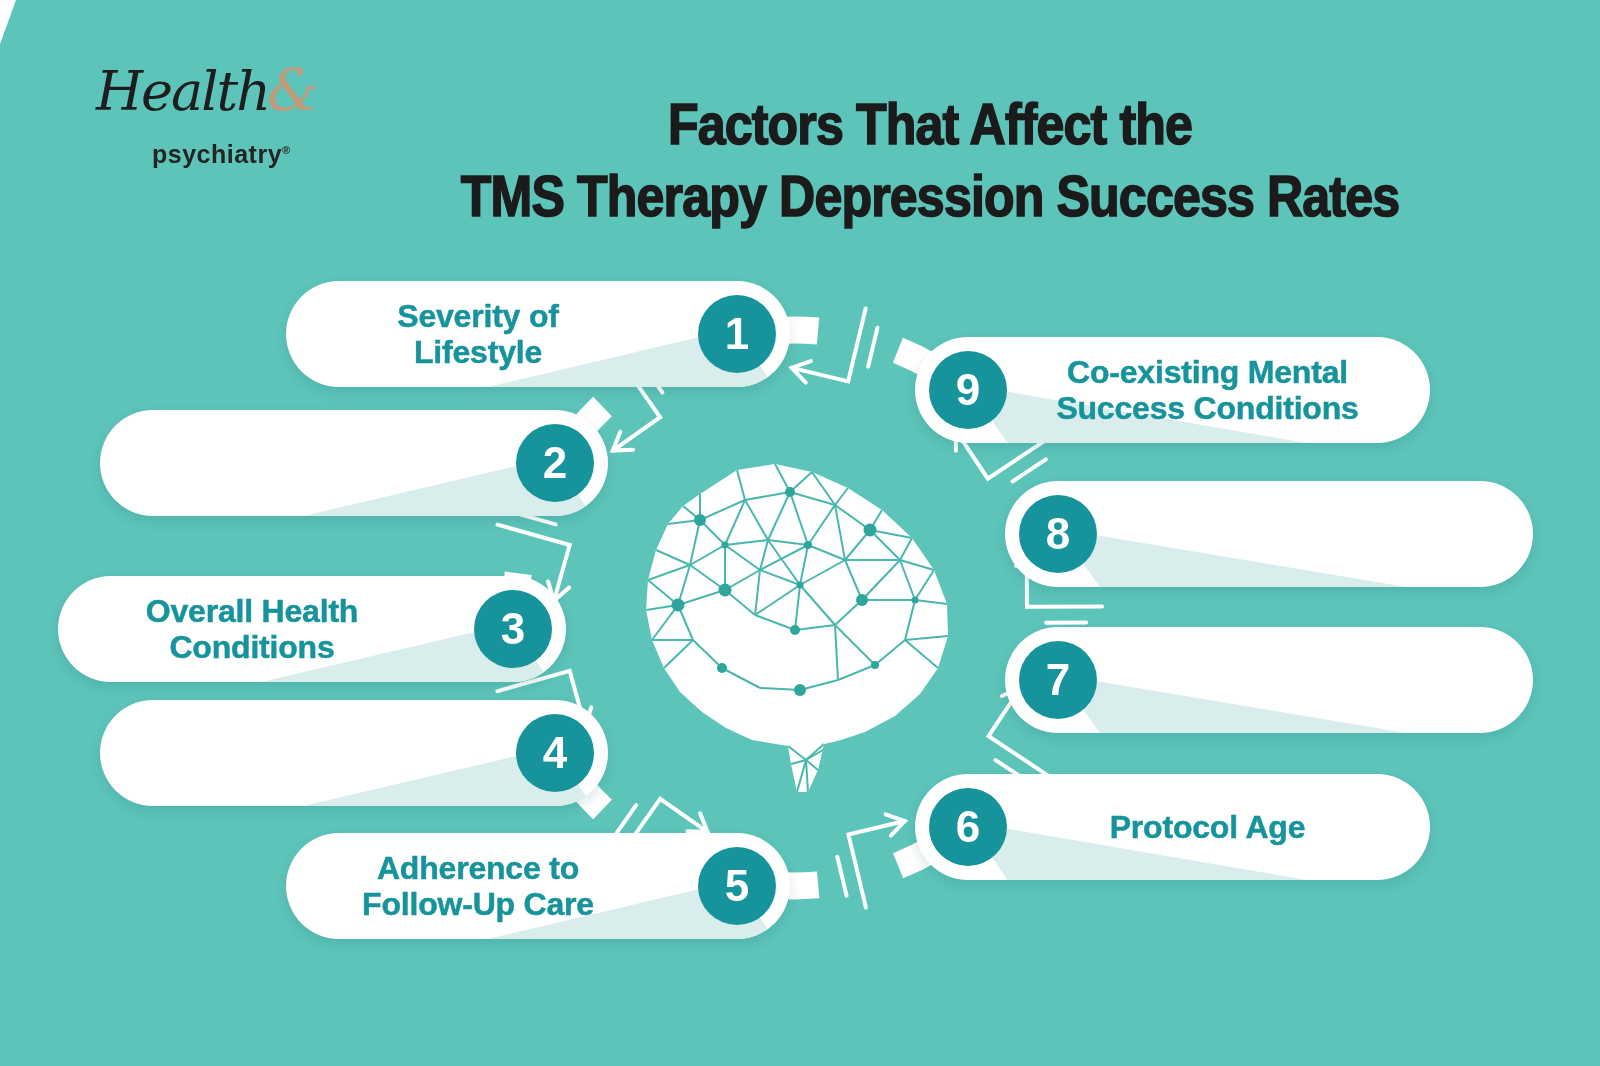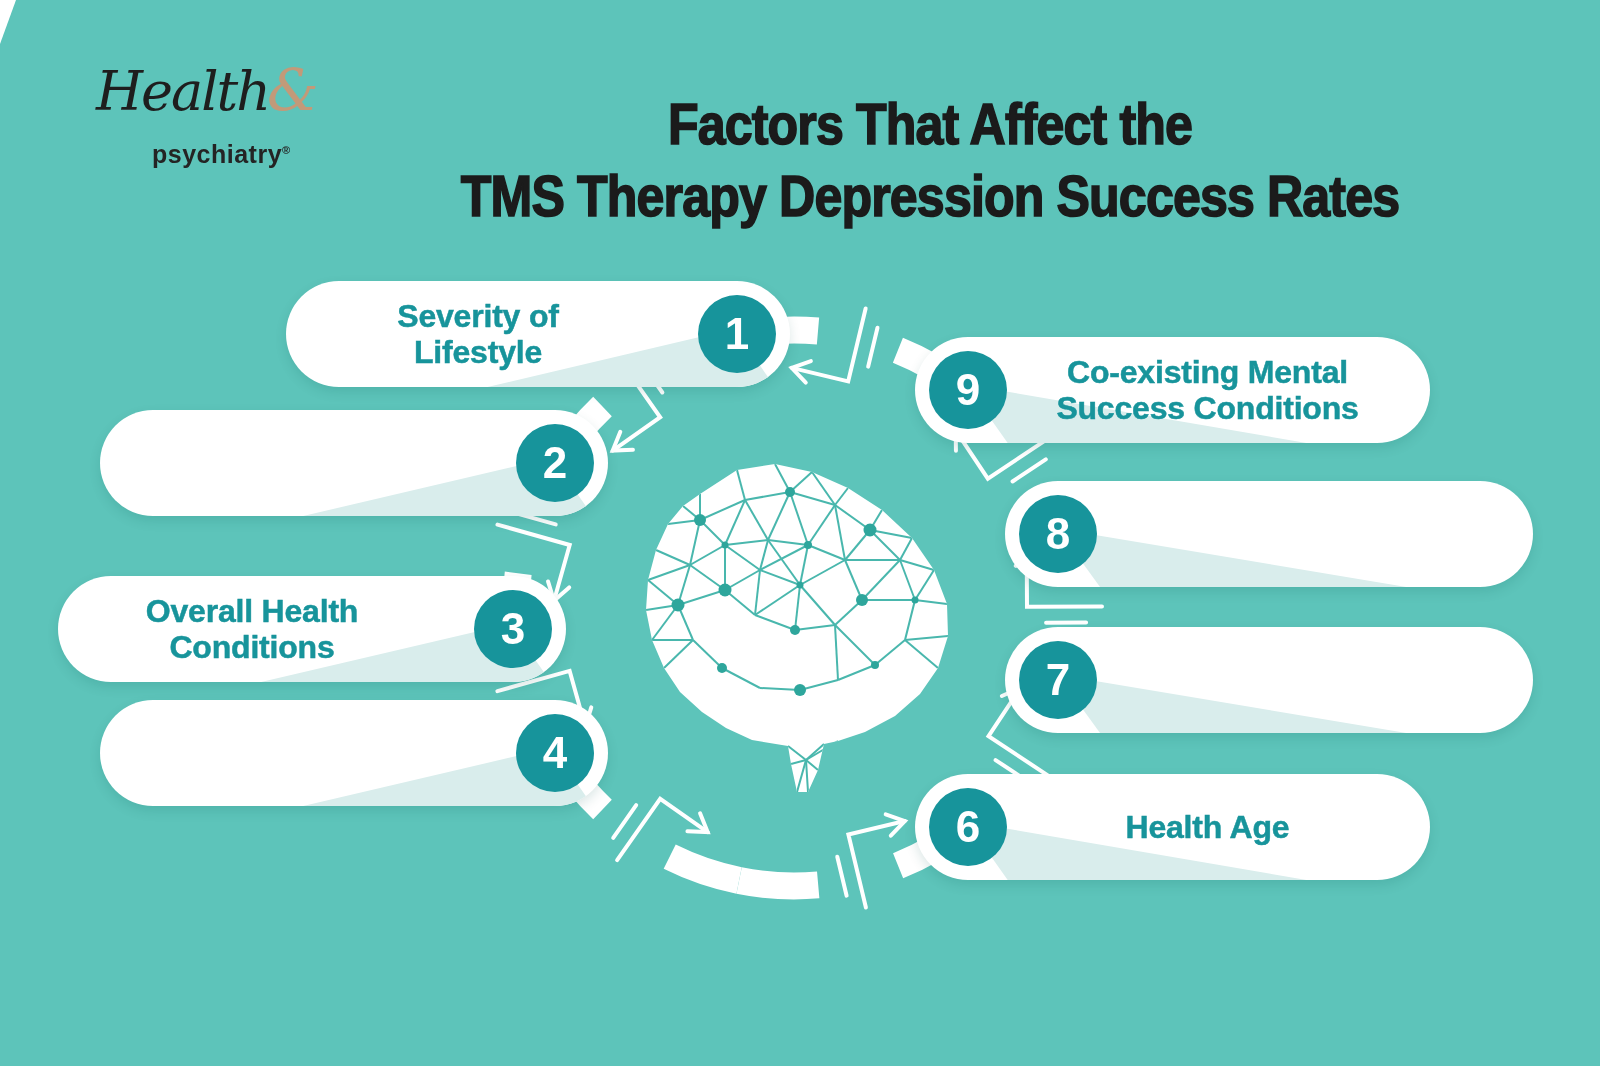--- a/index.html
+++ b/index.html
@@ -288,23 +288,29 @@
   <div class="pill left p3">
     <div class="wedge"></div>
     <div class="label">Overall Health
 Conditions</div>
     <div class="badge">3</div>
   </div>
   <div class="pill left p4">
     <div class="wedge"></div>
     <div class="badge">4</div>
   </div>
+  <div class="pill left p5">
+    <div class="wedge"></div>
+    <div class="label">Adherence to
+Follow-Up Care</div>
+    <div class="badge">5</div>
+  </div>
   <div class="pill right p6">
     <div class="wedge"></div>
-    <div class="label">Health Age</div>
+    <div class="label">Protocol Age</div>
     <div class="badge">6</div>
   </div>
   <div class="pill right p7">
     <div class="wedge"></div>
     <div class="badge">7</div>
   </div>
   <div class="pill right p8">
     <div class="wedge"></div>
     <div class="badge">8</div>
   </div>

